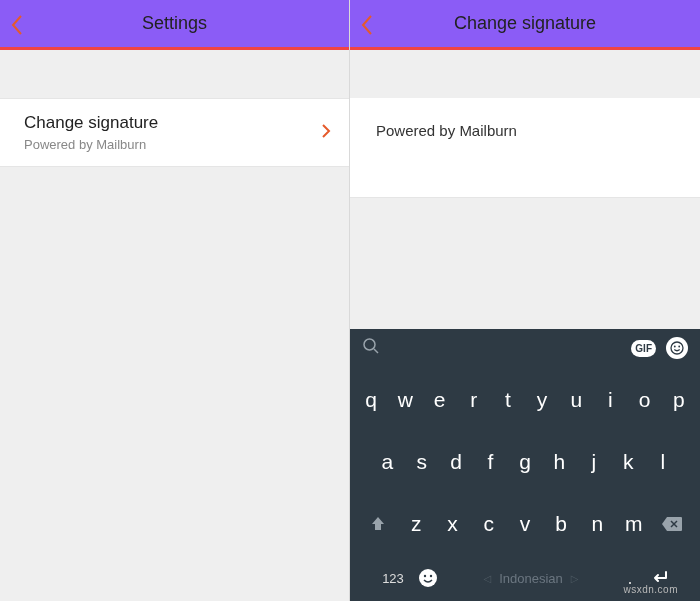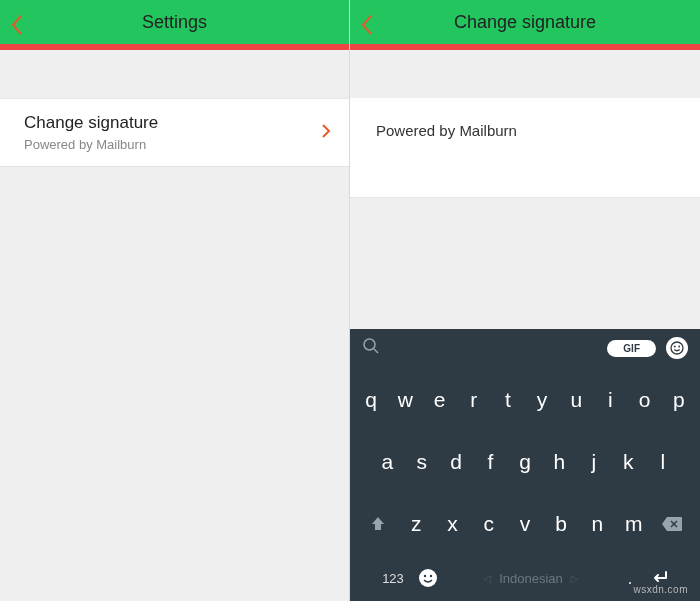--- a/index.html
+++ b/index.html
@@ -1,52 +1,52 @@
 <!DOCTYPE html>
 <html><head>
 <meta charset="utf-8">
 <style>
   * { box-sizing: border-box; margin: 0; padding: 0; }
   html, body { width: 700px; height: 601px; overflow: hidden; font-family: -apple-system, "Helvetica Neue", Arial, sans-serif; }
   body { display: flex; background: #f0f0f0; }
   .pane { width: 350px; height: 601px; background: #efefef; display: flex; flex-direction: column; position: relative; }
   .pane.left { border-right: 1px solid #d9d9d9; }
-  .navbar { height: 50px; background: #22c55e; border-bottom: 6px solid #ef4444; display: flex; align-items: center; position: relative; }
+  .navbar { height: 50px; background: #8b5cf6; border-bottom: 3px solid #ef4444; display: flex; align-items: center; position: relative; }
   .navbar .title { flex: 1; text-align: center; font-size: 18px; color: #222; font-weight: 400; }
   .back { position: absolute; left: 10px; top: 0; height: 50px; display: flex; align-items: center; cursor: pointer; }
   .back svg { width: 14px; height: 22px; stroke: #e55a2b; stroke-width: 2; fill: none; }
   .spacer { height: 48px; }
   .cell { background: #fff; border-top: 1px solid #e5e5e5; border-bottom: 1px solid #e5e5e5; padding: 14px 18px 14px 24px; display: flex; align-items: center; cursor: pointer; }
   .cell .text { flex: 1; }
   .cell .primary { font-size: 17px; color: #222; margin-bottom: 4px; }
   .cell .secondary { font-size: 13px; color: #888; }
   .chev svg { width: 10px; height: 16px; stroke: #e55a2b; stroke-width: 2; fill: none; }
   .editor { background: #fff; border-bottom: 1px solid #e5e5e5; padding: 24px 26px 58px 26px; font-size: 15px; color: #333; min-height: 100px; }
   .kb { position: absolute; bottom: 0; left: 0; width: 350px; height: 272px; background: #2e3a44; color: #fff; display: flex; flex-direction: column; }
   .kb-top { height: 38px; display: flex; align-items: center; padding: 0 12px; justify-content: space-between; }
   .kb-top .right { display: flex; align-items: center; gap: 10px; }
-  .gif { background: #fff; color: #2e3a44; font-weight: 700; font-size: 10px; border-radius: 10px; padding: 3px 16px; }
+  .gif { background: #fff; color: #2e3a44; font-weight: 700; font-size: 10px; border-radius: 10px; padding: 3px 4px; }
   .emoji-circ { width: 22px; height: 22px; border-radius: 50%; background: #fff; display: flex; align-items: center; justify-content: center; }
   .emoji-circ svg { width: 14px; height: 14px; }
   .kb-rows { flex: 1; display: flex; flex-direction: column; justify-content: space-around; padding: 2px 4px 0 4px; }
   .krow { display: flex; justify-content: space-around; align-items: center; }
   .krow.r2 { padding: 0 16px; }
   .krow.r3 { padding: 0 4px; }
   .key { width: 30px; height: 44px; display: flex; align-items: center; justify-content: center; font-size: 21px; font-weight: 300; color: #fff; cursor: pointer; }
   .key.small { font-size: 14px; font-weight: 400; }
   .shift svg, .bsp svg, .search svg, .enter svg { fill: #99a3ab; }
   .shift, .bsp { width: 34px; }
   .kb-bottom { height: 46px; display: flex; align-items: center; padding: 0 26px; gap: 4px; }
   .kb-bottom .one23 { font-size: 13px; color: #ddd; width: 34px; text-align: center; }
   .kb-bottom .emj { width: 28px; text-align: center; }
   .kb-bottom .lang { flex: 1; display: flex; align-items: center; justify-content: center; gap: 8px; color: #6b7680; font-size: 13px; }
   .kb-bottom .lang .tri { color: #4e5a63; font-size: 10px; }
   .dot { color: #ddd; font-size: 18px; width: 20px; text-align: center; }
   .enter { width: 30px; display:flex; align-items:center; justify-content:center; }
-  .watermark { position: absolute; bottom: 6px; right: 12px; font-size: 10px; color: #b9b9b9; letter-spacing: 0.5px; pointer-events: none; }
+  .watermark { position: absolute; bottom: 6px; right: 22px; font-size: 10px; color: #b9b9b9; letter-spacing: 0.5px; pointer-events: none; }
 </style>
 </head>
 <body>
 
 <div class="pane left">
   <div class="navbar">
     <div class="back">
       <svg viewBox="0 0 14 22">
           <polyline points="11,2 3,11 11,20"></polyline>
         </svg>

